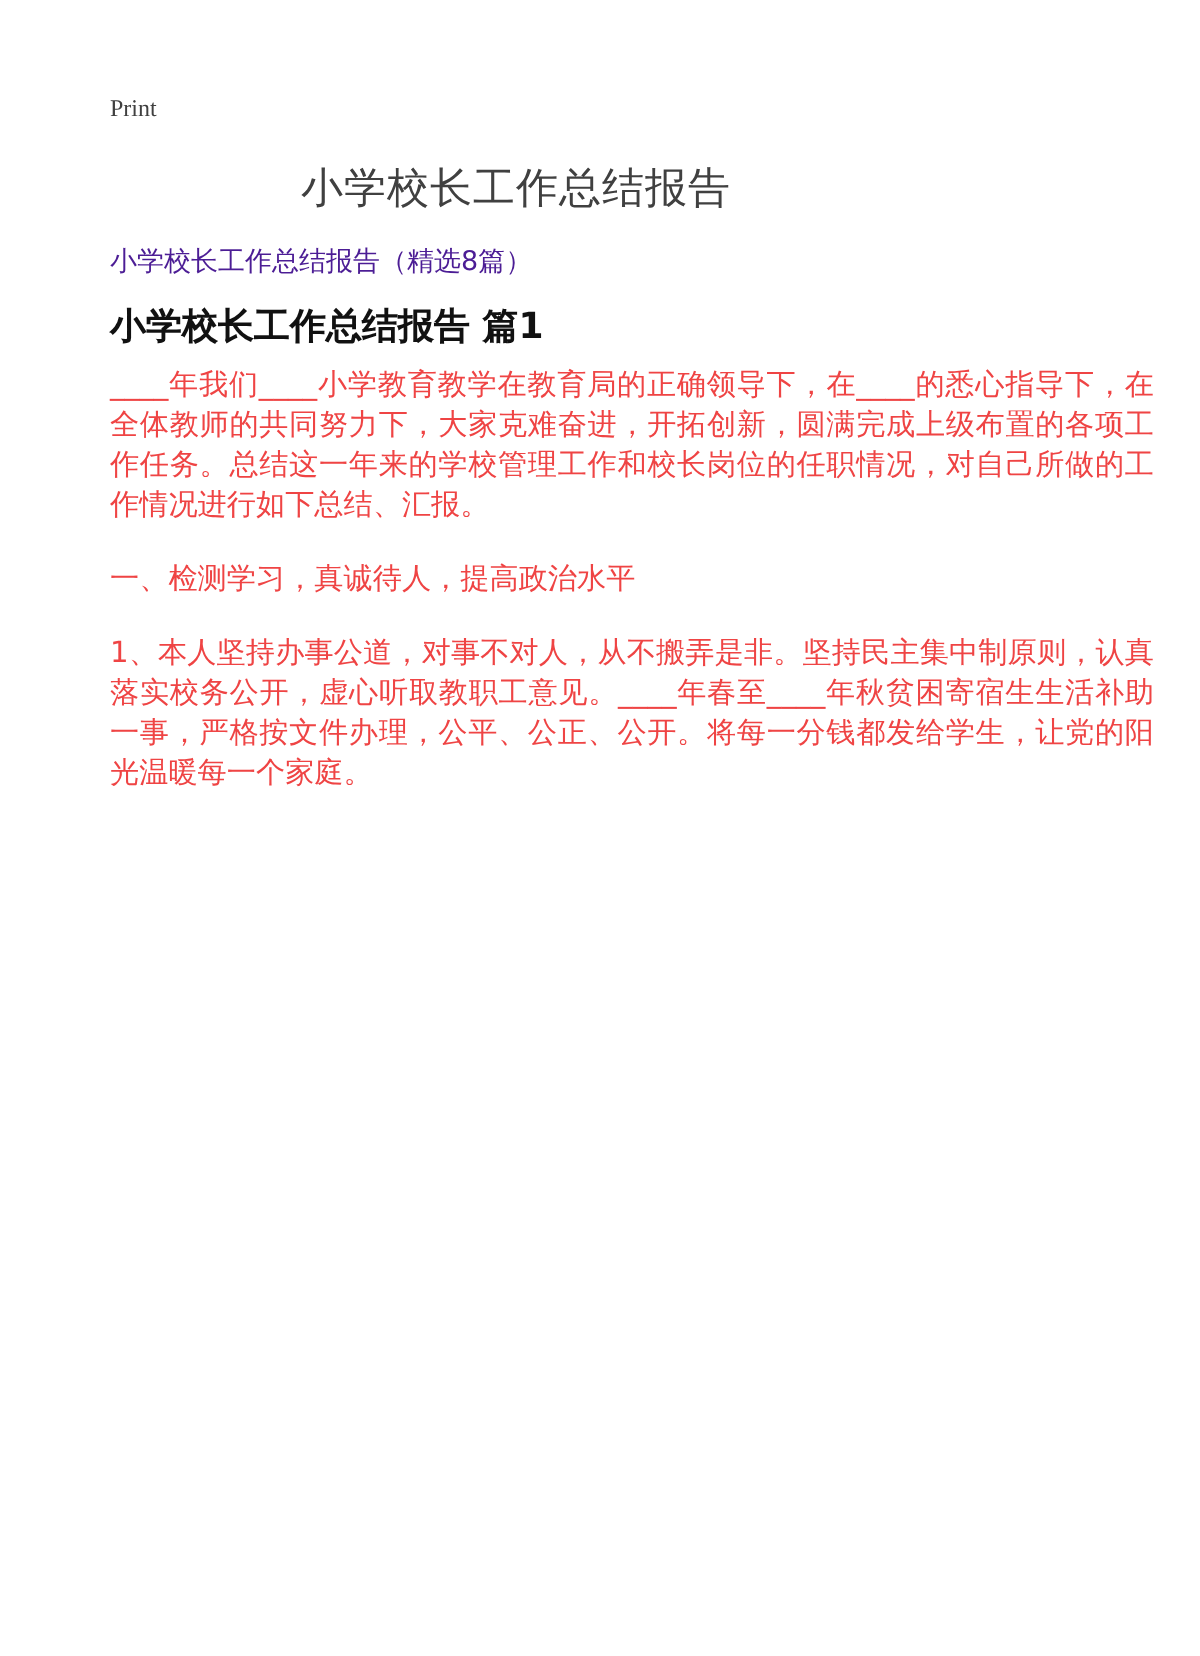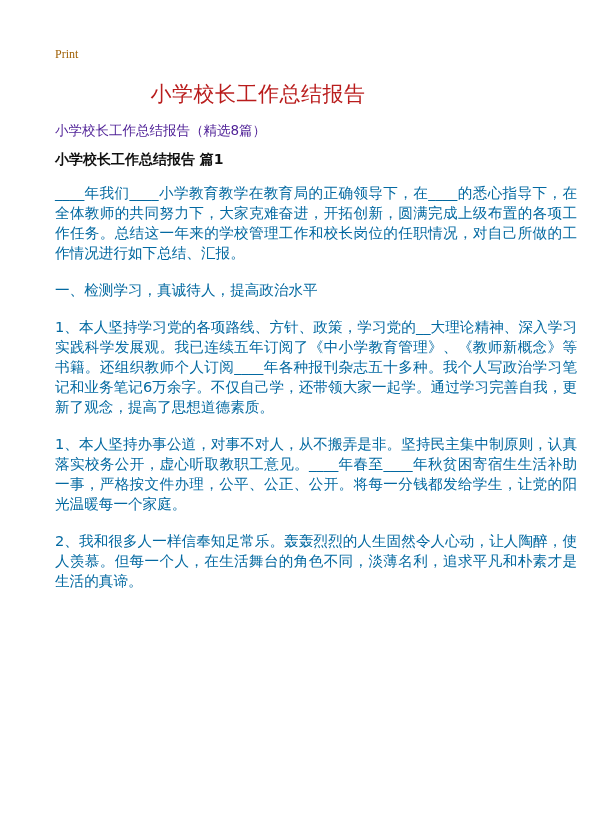--- a/index.html
+++ b/index.html
@@ -14,60 +14,60 @@
     overflow: hidden;
     color: #1a1a1a;
     font-family: "DejaVu Sans", "Liberation Sans", sans-serif;
   }
   .print-label {
     position: absolute;
     left: 55px;
     top: 47px;
     font-family: "Liberation Serif", "DejaVu Serif", serif;
     font-size: 12px;
-    color: #a16207;
+    color: #404040;
   }
   .doc-title {
     position: absolute;
     left: 0;
     top: 80px;
     width: 516px;
     text-align: center;
     font-size: 21px;
     letter-spacing: 0.5px;
-    color: #b91c1c;
+    color: #404040;
   }
   .doc-subtitle {
     position: absolute;
     left: 55px;
     top: 122px;
     font-size: 13.5px;
     color: #4c1d95;
   }
   .section-heading {
     position: absolute;
     left: 55px;
     top: 151px;
-    font-size: 14px;
+    font-size: 18px;
     font-weight: bold;
     color: #111;
   }
   .body {
     position: absolute;
     left: 55px;
     top: 183px;
     width: 522px;
   }
   .para {
     font-size: 14.6px;
     line-height: 20px;
     margin: 0 0 17px 0;
     text-align: justify;
     text-justify: inter-character;
-    color: #0369a1;
+    color: #ef4444;
     word-break: break-all;
   }
   .para.heading {
     margin-bottom: 17px;
     font-family: Liberation Serif, serif;
   }
 </style>
 </head>
 <body>
 
@@ -75,16 +75,14 @@
 
 <h1 class="doc-title" style="margin:0;font-weight:normal;">小学校长工作总结报告</h1>
 
 <div class="doc-subtitle">小学校长工作总结报告（精选8篇）</div>
 
 <h2 class="section-heading" style="margin:0;">小学校长工作总结报告 篇1</h2>
 
 <div class="body">
   <p class="para">____年我们____小学教育教学在教育局的正确领导下，在____的悉心指导下，在全体教师的共同努力下，大家克难奋进，开拓创新，圆满完成上级布置的各项工作任务。总结这一年来的学校管理工作和校长岗位的任职情况，对自己所做的工作情况进行如下总结、汇报。</p>
   <p class="para heading">一、检测学习，真诚待人，提高政治水平</p>
-  <p class="para">1、本人坚持学习党的各项路线、方针、政策，学习党的__大理论精神、深入学习实践科学发展观。我已连续五年订阅了《中小学教育管理》、《教师新概念》等书籍。还组织教师个人订阅____年各种报刊杂志五十多种。我个人写政治学习笔记和业务笔记6万余字。不仅自己学，还带领大家一起学。通过学习完善自我，更新了观念，提高了思想道德素质。</p>
   <p class="para">1、本人坚持办事公道，对事不对人，从不搬弄是非。坚持民主集中制原则，认真落实校务公开，虚心听取教职工意见。____年春至____年秋贫困寄宿生生活补助一事，严格按文件办理，公平、公正、公开。将每一分钱都发给学生，让党的阳光温暖每一个家庭。</p>
-  <p class="para">2、我和很多人一样信奉知足常乐。轰轰烈烈的人生固然令人心动，让人陶醉，使人羡慕。但每一个人，在生活舞台的角色不同，淡薄名利，追求平凡和朴素才是生活的真谛。</p>
 </div>
 
 </body></html>

